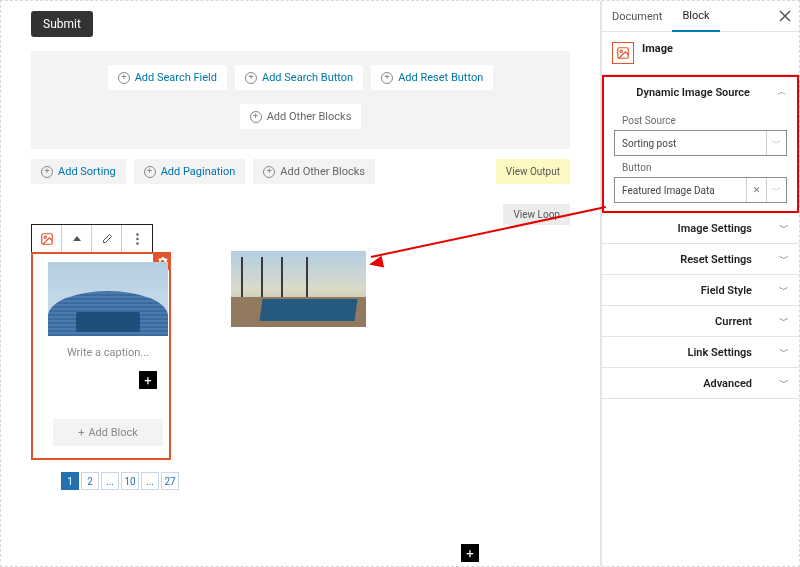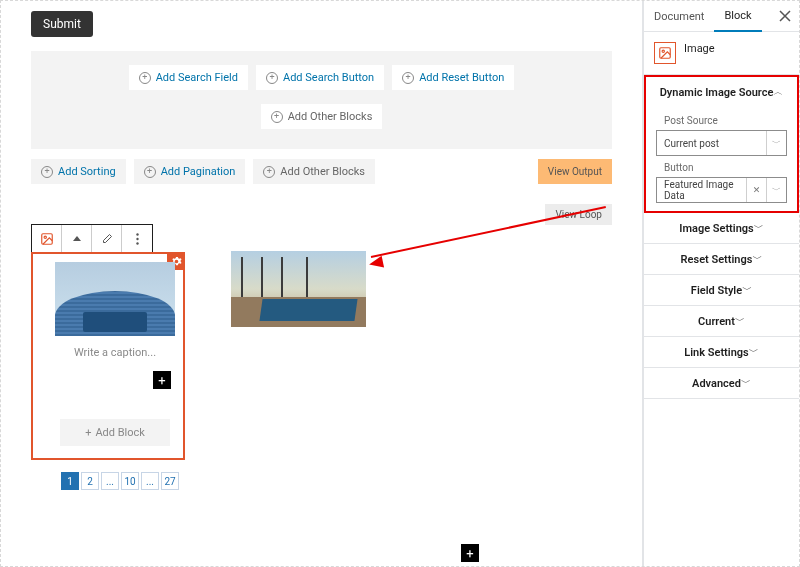--- a/index.html
+++ b/index.html
@@ -1,34 +1,34 @@
 <!DOCTYPE html>
 <html><head>
 <meta charset="utf-8">
 <style>
   * { box-sizing: border-box; font-family: -apple-system, BlinkMacSystemFont, "Segoe UI", Roboto, sans-serif; }
   body { margin: 0; width: 800px; height: 567px; background: #fff; position: relative; overflow: hidden; font-size: 12px; color: #333; }
   .outer { position: absolute; top: 0; left: 0; right: 0; bottom: 0; display: flex; border: 1px dashed #d8d8d8; }
   .editor { flex: 1; padding: 10px 30px 10px 30px; border-right: 1px solid #e2e4e7; position: relative; }
-  .sidebar { width: 156px; border-left: 1px solid #e2e4e7; display: flex; flex-direction: column; background: #fff; }
+  .sidebar { width: 198px; border-left: 1px solid #e2e4e7; display: flex; flex-direction: column; background: #fff; }
   .btn-submit { background: #333; color: #fff; border: none; padding: 6px 12px; border-radius: 3px; font-size: 12px; }
   .panel { background: #f3f3f3; margin-top: 14px; padding: 14px 10px; display: flex; flex-wrap: wrap; justify-content: center; gap: 8px; }
   .chip { background: #fff; padding: 6px 10px; display: inline-flex; align-items: center; gap: 5px; font-size: 11px; color: #0073aa; cursor: pointer; }
   .chip .circ { width: 12px; height: 12px; border: 1px solid #888; border-radius: 50%; display: inline-flex; align-items: center; justify-content: center; font-size: 9px; color: #888; line-height: 1; }
   .chip.gray { color: #666; }
   .row2 { margin-top: 10px; display: flex; justify-content: center; gap: 8px; align-items: center; }
   .row2 .chip { background: #f3f3f3; }
-  .view-btn { background: #fdba74; padding: 7px 10px; font-size: 10px; color: #555; margin-left: auto; }
+  .view-btn { background: #fef9c3; padding: 7px 10px; font-size: 10px; color: #555; margin-left: auto; }
   .loop-area { margin-top: 22px; position: relative; }
   .view-loop { position: absolute; top: -2px; right: 0; background: #ececec; padding: 5px 10px; font-size: 10px; color: #555; }
   .block-toolbar { display: inline-flex; background: #fff; border: 1px solid #1e1e1e; height: 30px; }
   .block-toolbar .cell { width: 30px; height: 28px; display: flex; align-items: center; justify-content: center; border-right: 1px solid #ccc; font-size: 12px; color: #555; }
   .block-toolbar .cell:last-child { border-right: none; }
   .block-toolbar .cell.active { color: #e1552c; }
-  .card { border: 2px solid #e1552c; width: 154px; margin-top: -2px; position: relative; padding: 8px 8px 12px 22px; display: flex; flex-direction: column; align-items: center; }
+  .card { border: 2px solid #e1552c; width: 140px; margin-top: -2px; position: relative; padding: 8px 8px 12px 22px; display: flex; flex-direction: column; align-items: center; }
   .gear { position: absolute; top: -2px; right: -2px; background: #e1552c; color: #fff; width: 18px; height: 18px; display: flex; align-items: center; justify-content: center; font-size: 11px; }
   .thumb { width: 120px; height: 74px; background: #6fa8c9; position: relative; overflow: hidden; }
   .sky { position: absolute; inset: 0; background: linear-gradient(#b6cde0 0%, #cfe3ef 100%); }
   .stadium { position: absolute; left: 0; right: 0; bottom: 0; height: 45px; background:
     repeating-linear-gradient(0deg, #3b6b9c 0 2px, #4a7bae 2px 4px);
     border-top-left-radius: 60px 25px; border-top-right-radius: 60px 25px; }
   .court { position: absolute; left: 28px; right: 28px; bottom: 4px; height: 20px; background: #1f4e7b; border-radius: 2px; }
   .caption { font-size: 11px; color: #8a8a8a; margin: 10px 0 12px 0; }
   .plus-black { width: 18px; height: 18px; background: #000; color: #fff; display: flex; align-items: center; justify-content: center; font-size: 13px; align-self: flex-end; margin-right: 4px; }
   .add-block { margin-top: 30px; background: #f3f3f3; width: 110px; padding: 7px 0; text-align: center; font-size: 11px; color: #888; display: flex; align-items: center; justify-content: center; gap: 4px; }
@@ -44,23 +44,23 @@
   
   .arrow-line { position: absolute; top: 255px; left: 370px; width: 240px; height: 2px; background: #e60000; transform-origin: left center; transform: rotate(-12deg); }
   .arrow-head { position: absolute; top: 256px; left: 368px; width: 0; height: 0; border-top: 6px solid transparent; border-bottom: 6px solid transparent; border-right: 14px solid #e60000; transform: rotate(-12deg);}
   
   .tabs { display: flex; border-bottom: 1px solid #e2e4e7; align-items: center; font-size: 11px; }
   .tabs .tab { padding: 8px 10px; color: #555; }
   .tabs .tab.active { color: #1e1e1e; border-bottom: 2px solid #007cba; font-weight: 400; margin-bottom: -1px;}
   .tabs .close { margin-left: auto; padding: 6px 8px; color: #555; font-size: 13px;}
   .block-head { display: flex; padding: 10px; gap: 8px; border-bottom: 1px solid #e2e4e7; }
   .ico-box { width: 22px; height: 22px; border: 1px solid #e1552c; display: flex; align-items: center; justify-content: center; color: #e1552c; font-size: 12px; flex-shrink: 0;}
-  .block-head .meta .ttl { font-weight: 400; font-size: 11px; color: #1e1e1e; }
+  .block-head .meta .ttl { font-weight: 700; font-size: 11px; color: #1e1e1e; }
   .block-head .meta .desc { font-size: 10px; color: #666; line-height: 1.4; margin-top: 2px;}
-  .section { border-bottom: 1px solid #e2e4e7; padding: 8px 10px; display: flex; justify-content: center; align-items: center; font-size: 11px; color: #1e1e1e; font-weight: 600;}
+  .section { border-bottom: 1px solid #e2e4e7; padding: 8px 10px; display: flex; justify-content: flex-end; align-items: center; font-size: 11px; color: #1e1e1e; font-weight: 600; gap: 27px;}
   .section .chev { font-size: 10px; color: #555; font-weight: normal;}
   .highlight { border: 2px solid #e60000; padding-bottom: 8px; }
   .highlight .body { padding: 2px 10px 0 10px; }
   .lbl { font-size: 10px; color: #6b6b6b; margin: 6px 0 4px 8px; }
   .sel { border: 1px solid #8c8c8c; display: flex; align-items: center; height: 26px; font-size: 10px; }
   .sel .val { flex: 1; padding: 0 7px; color: #444; }
   .sel .seg { width: 20px; border-left: 1px solid #cfcfcf; height: 100%; display: flex; align-items: center; justify-content: center; font-size: 9px; color: #777; }
   svg { display:block; }
 </style>
 </head>
@@ -206,21 +206,21 @@
     </div>
 
     <div class="highlight">
       <div class="section" style="border-bottom:none;">
         <span>Dynamic Image Source</span>
         <span class="chev">︿</span>
       </div>
       <div class="body">
         <div class="lbl">Post Source</div>
         <div class="sel">
-          <div class="val">Current post</div>
+          <div class="val">Sorting post</div>
           <div class="seg">﹀</div>
         </div>
         <div class="lbl">Button</div>
         <div class="sel">
           <div class="val">Featured Image Data</div>
           <div class="seg">✕</div>
           <div class="seg">﹀</div>
         </div>
       </div>
     </div>

